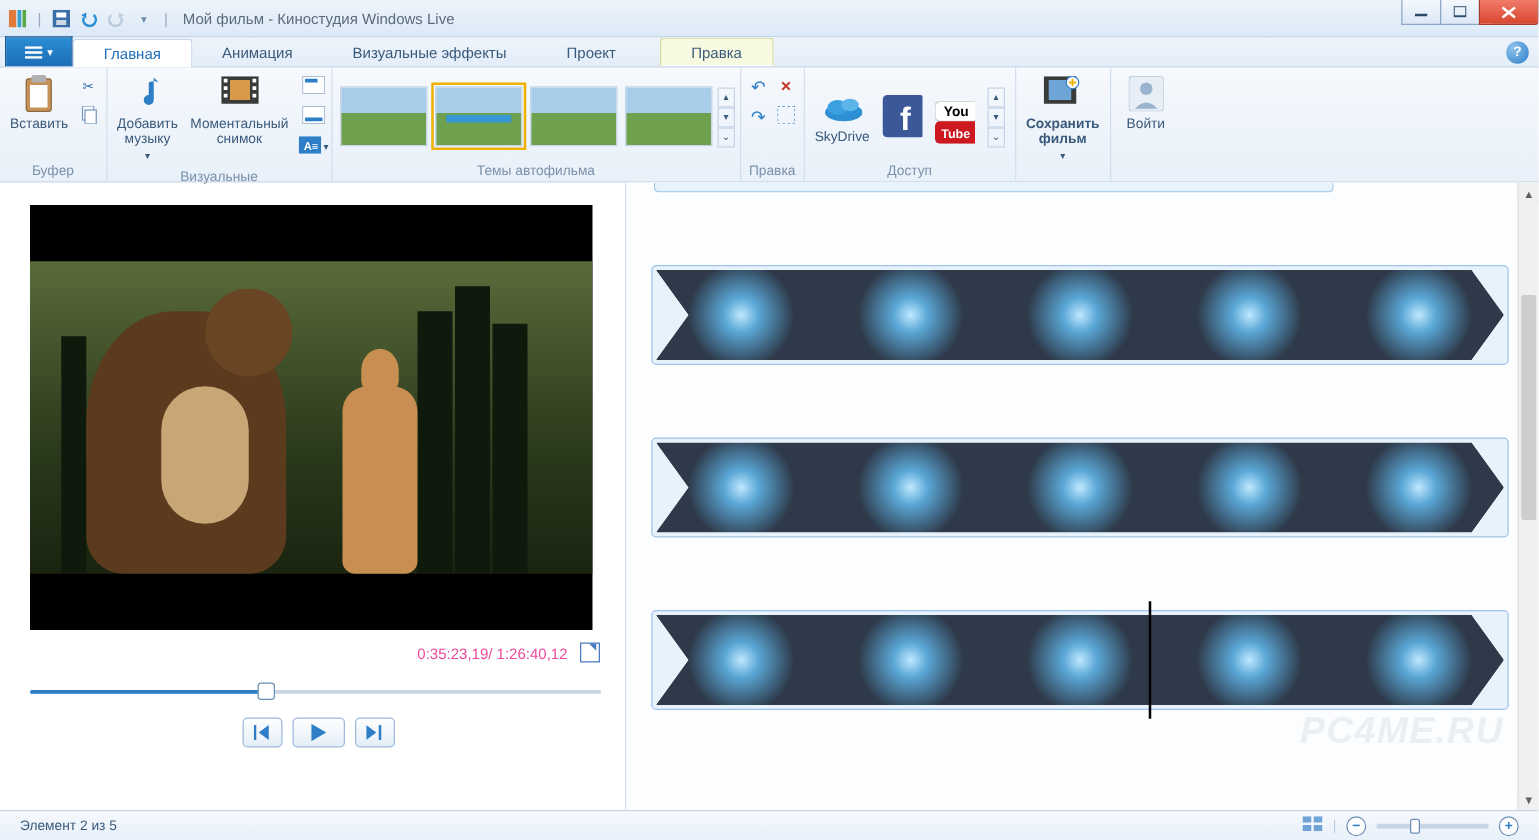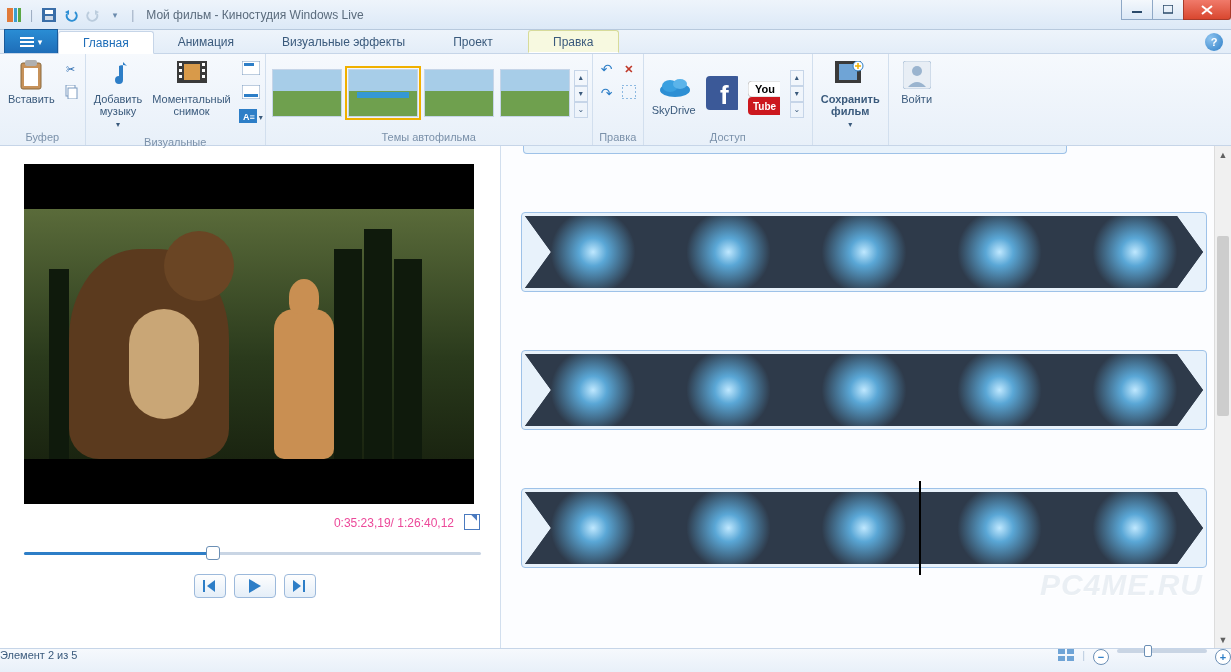--- a/index.html
+++ b/index.html
@@ -72,21 +72,21 @@
 .cliprow { margin-top:58px; height:80px; border:1px solid #9ec2e8; background:#e8f2fb; border-radius:4px; display:flex; align-items:center; padding:3px; position:relative; }
 .cliprow.split { padding:0; }
 .clip-chevron { width:100%; height:72px; background:#2e3a4a; position:relative; clip-path: polygon(0 0, calc(100% - 26px) 0, 100% 50%, calc(100% - 26px) 100%, 0 100%, 26px 50%); display:flex; }
 .flare { flex:1; background: radial-gradient(circle at 50% 50%, #bfe8ff 0%, #5aa7d6 18%, #2e3a4a 55%); }
 .split-line { position:absolute; top:-8px; bottom:-8px; width:2px; background:#000; left:58%; }
 .vscroll { position:absolute; right:0; top:0; bottom:0; width:17px; background:#f0f0f0; border-left:1px solid #dcdcdc; }
 .vscroll .arrow { height:17px; background:#f0f0f0; display:flex; align-items:center; justify-content:center; color:#606060; font-size:9px; }
 .vscroll .thumb { position:absolute; left:2px; right:2px; top:90px; height:180px; background:#cdcdcd; border-radius:2px; }
 
 
-.statusbar { height:24px; border-top:1px solid #c6d5e8; background:linear-gradient(#f6f9fd,#e8f0f9); display:flex; font-size:11px; color:#3a5a7c; padding:0 0; gap:8px; }
+.statusbar { height:24px; border-top:1px solid #c6d5e8; background:linear-gradient(#f6f9fd,#e8f0f9); display:flex; align-items:center; font-size:11px; color:#3a5a7c; padding:0 16px; gap:8px; }
 .statusbar .spacer { flex:1; }
 .zoom-track { width:90px; height:4px; background:#c9d5e4; border-radius:2px; position:relative; }
 .zoom-thumb { position:absolute; left:30%; top:-4px; width:8px; height:12px; background:#fff; border:1px solid #6b8fb5; border-radius:2px; }
 .zbtn { width:16px; height:16px; border:1px solid #6b8fb5; border-radius:8px; display:flex; align-items:center; justify-content:center; color:#2d7ec7; font-weight:bold; background:#fff; font-size:11px;}
 
 .watermark { position:absolute; right:28px; bottom:46px; font-size:30px; font-weight:900; font-style:italic; color:rgba(230,236,242,0.85); letter-spacing:1px; pointer-events:none; text-shadow:0 1px 0 #fff; }
 </style>
 </head>
 <body>
 

